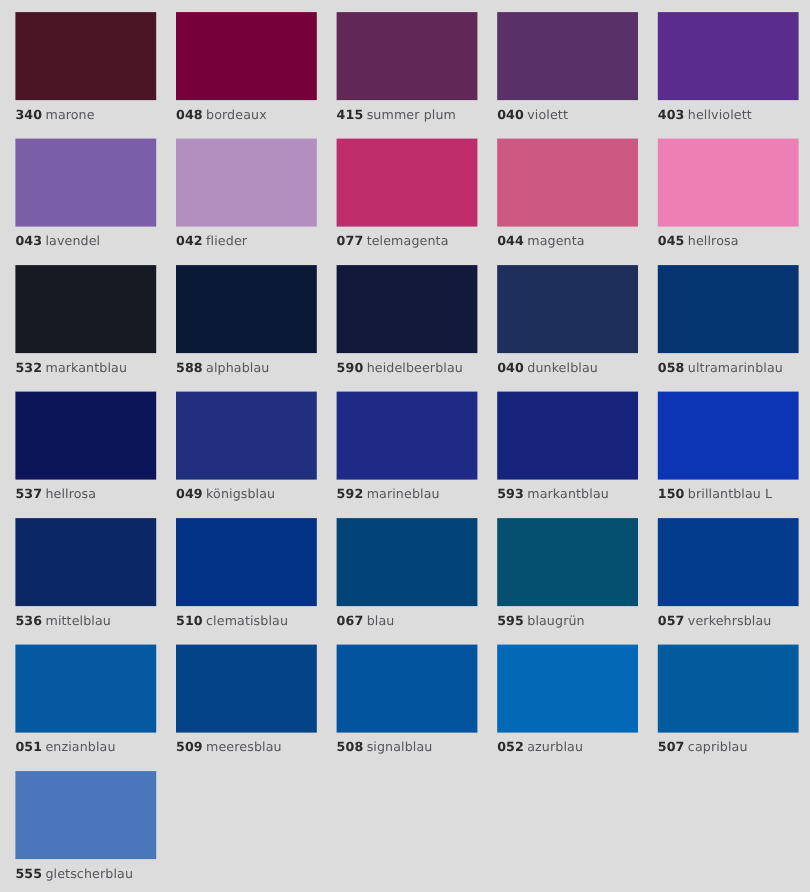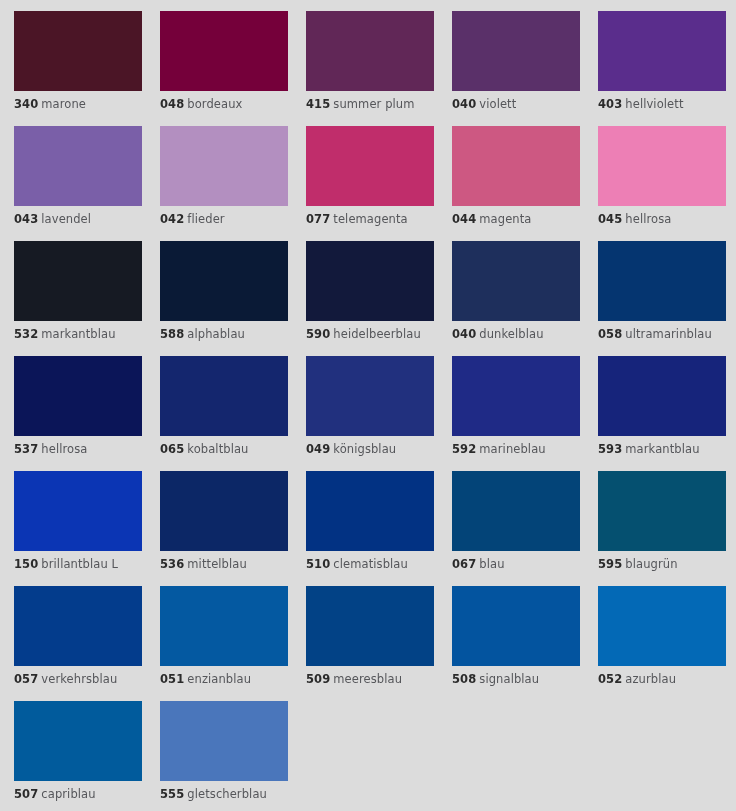--- a/index.html
+++ b/index.html
@@ -112,24 +112,20 @@
     </div>
     <div class="swatch-cell">
       <div class="swatch-chip" style="background-color: rgb(5, 53, 112);"></div>
       <div class="swatch-label"><span class="swatch-code">058</span><span class="swatch-name">ultramarinblau</span></div>
     </div>
     <div class="swatch-cell">
       <div class="swatch-chip" style="background-color: rgb(11, 21, 88);"></div>
       <div class="swatch-label"><span class="swatch-code">537</span><span class="swatch-name">hellrosa</span></div>
     </div>
     <div class="swatch-cell">
-      <div class="swatch-chip" style="background-color: rgb(20, 38, 110);"></div>
-      <div class="swatch-label"><span class="swatch-code">065</span><span class="swatch-name">kobaltblau</span></div>
-    </div>
-    <div class="swatch-cell">
       <div class="swatch-chip" style="background-color: rgb(33, 48, 126);"></div>
       <div class="swatch-label"><span class="swatch-code">049</span><span class="swatch-name">königsblau</span></div>
     </div>
     <div class="swatch-cell">
       <div class="swatch-chip" style="background-color: rgb(31, 42, 134);"></div>
       <div class="swatch-label"><span class="swatch-code">592</span><span class="swatch-name">marineblau</span></div>
     </div>
     <div class="swatch-cell">
       <div class="swatch-chip" style="background-color: rgb(22, 36, 123);"></div>
       <div class="swatch-label"><span class="swatch-code">593</span><span class="swatch-name">markantblau</span></div>

